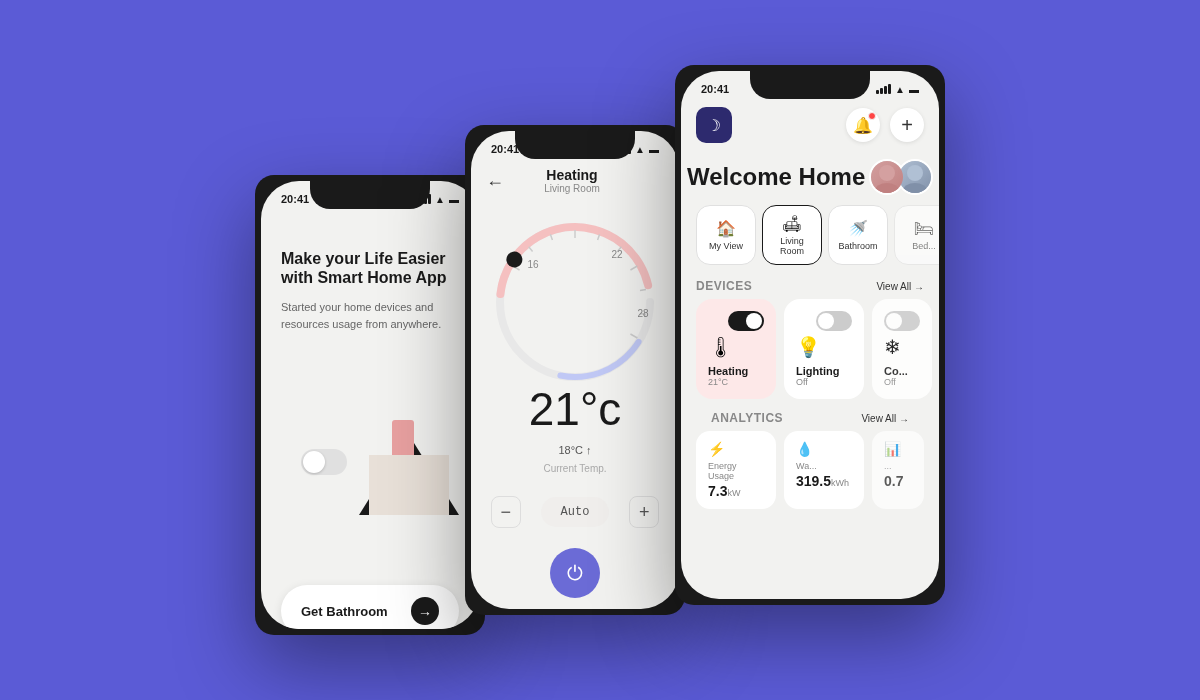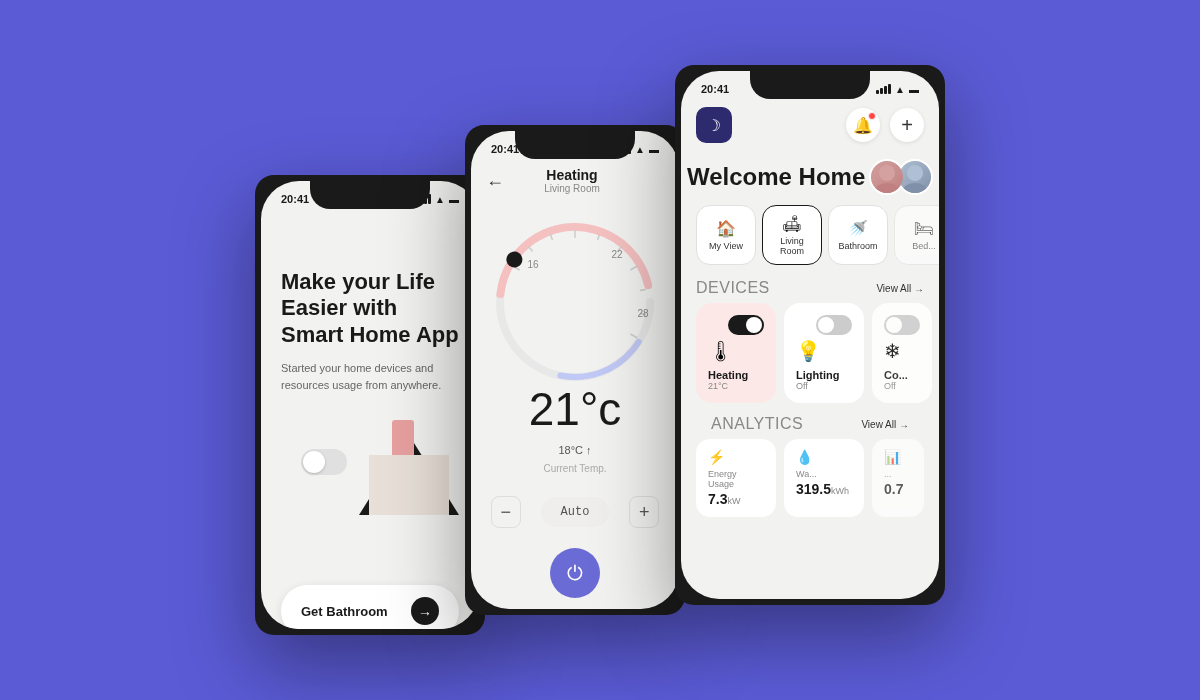--- a/index.html
+++ b/index.html
@@ -89,25 +89,24 @@
     }
 
     .phone-1-content {
       padding: 40px 20px 20px;
       height: 100%;
       display: flex;
       flex-direction: column;
     }
 
     .onboarding-title {
-      font-size: 22px;
+      font-size: 16px;
       font-weight: 700;
       color: #1a1a1a;
       line-height: 1.2;
-      margin-top: 20px;
       margin-bottom: 12px;
     }
 
     .onboarding-subtitle {
       font-size: 11px;
       color: #666;
       line-height: 1.5;
       margin-bottom: 20px;
     }
 
@@ -489,22 +488,22 @@
 
     
     .section-header {
       display: flex;
       justify-content: space-between;
       align-items: center;
       padding: 4px 15px 6px;
     }
 
     .section-title {
-      font-size: 16px;
-      font-weight: 400;
+      font-size: 12px;
+      font-weight: 700;
       color: #888;
       letter-spacing: 0.5px;
     }
 
     .view-all {
       font-size: 10px;
       color: #333;
       font-weight: 500;
     }
 

